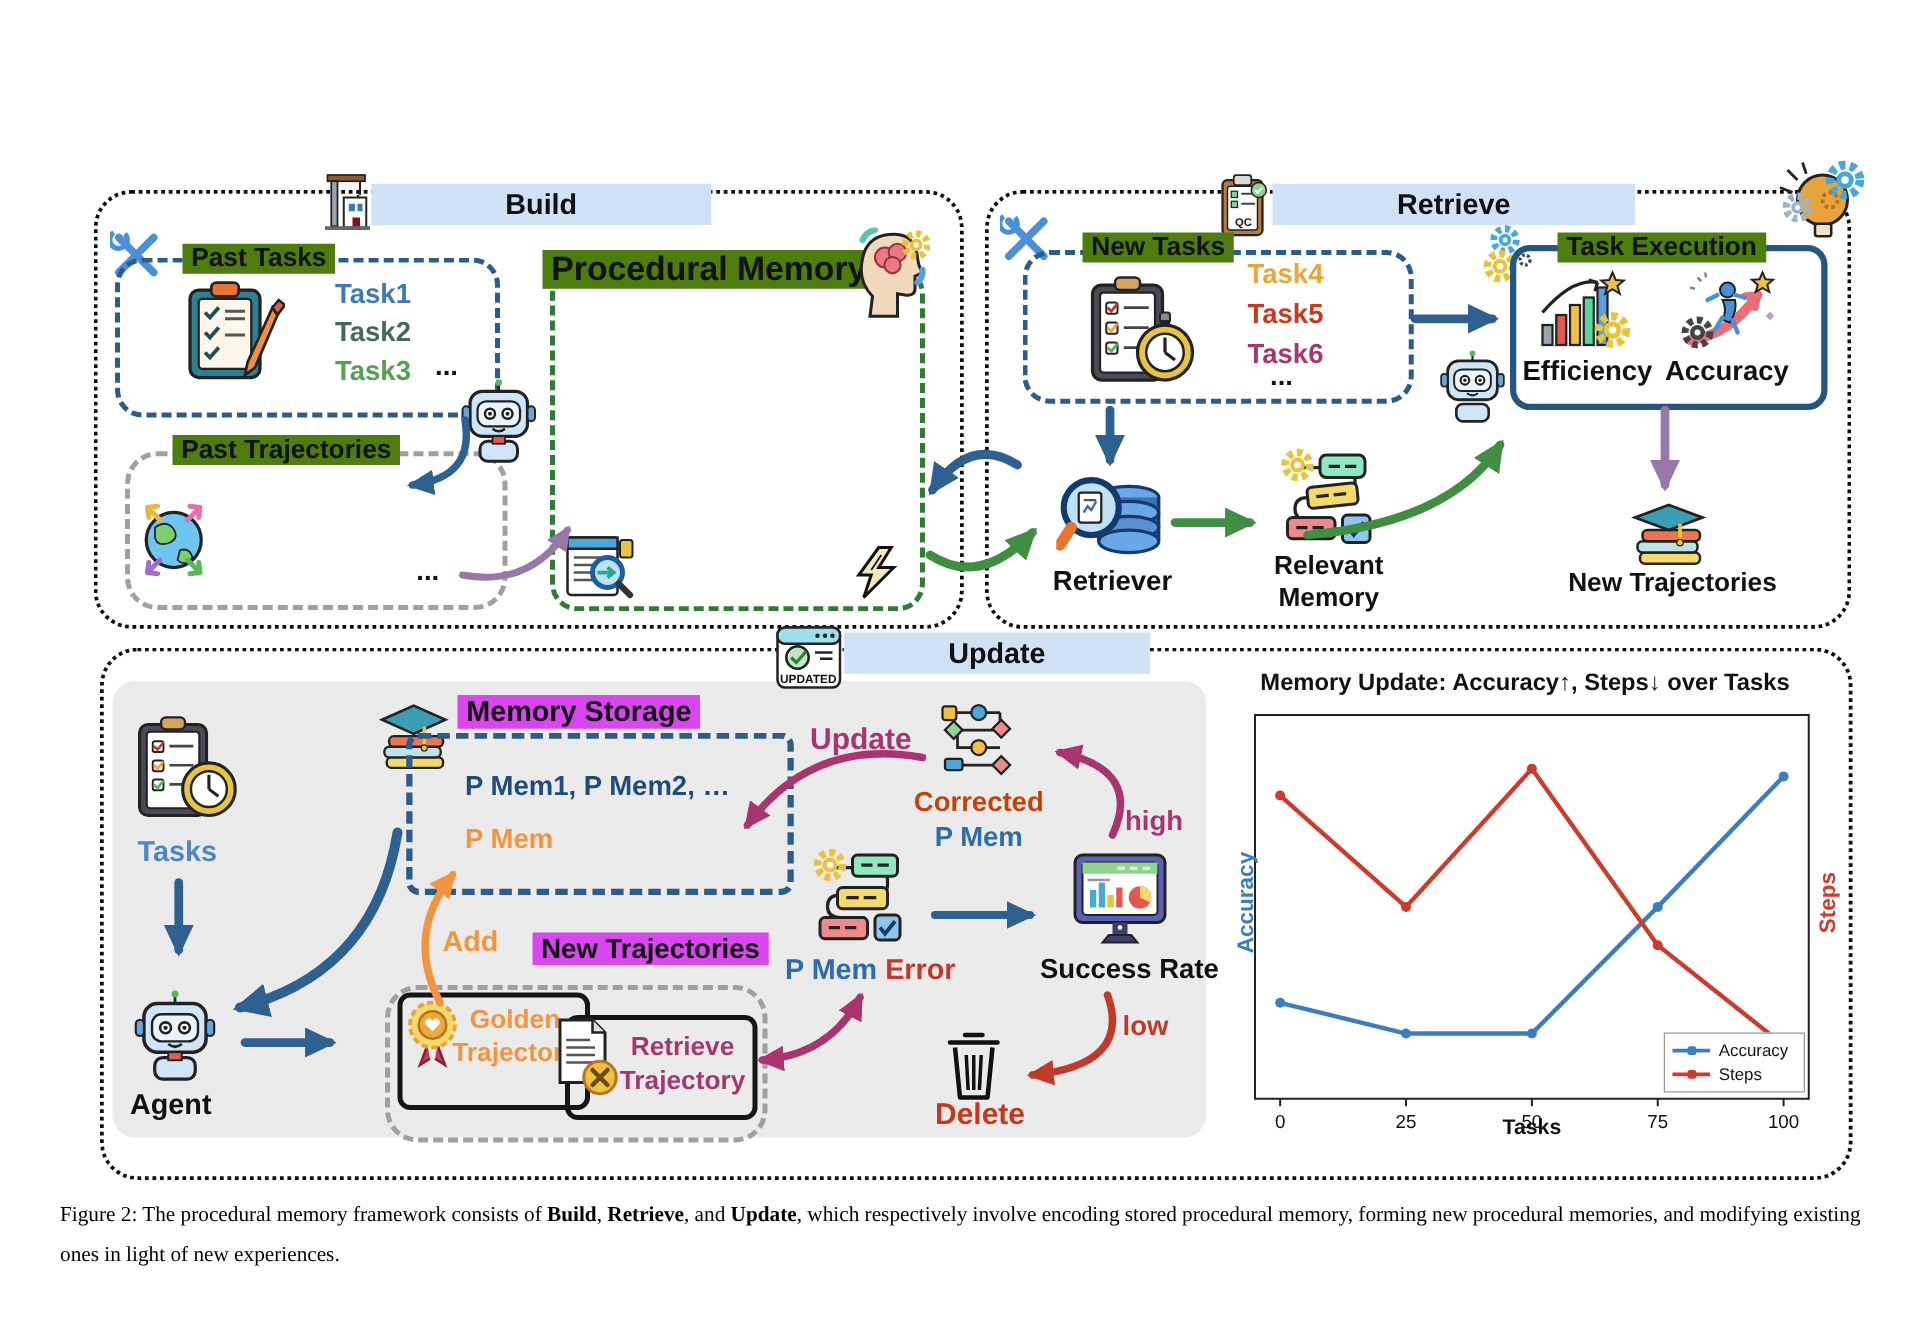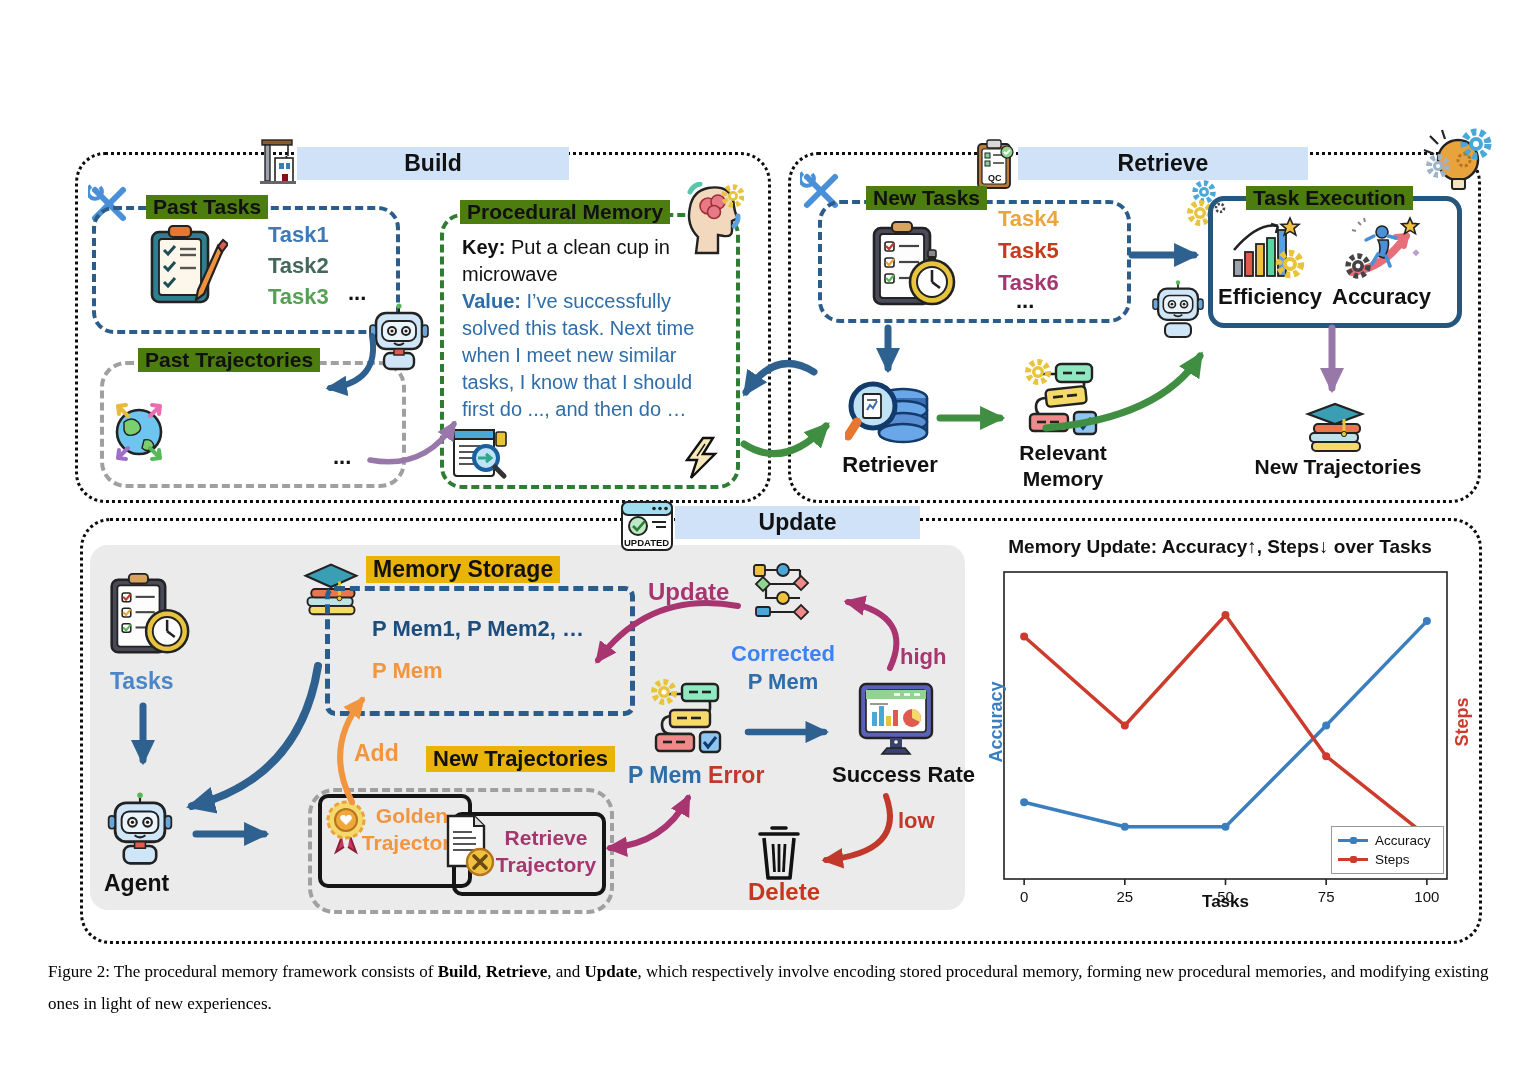--- a/index.html
+++ b/index.html
@@ -5,21 +5,21 @@
   html,body{margin:0;padding:0;background:#fff;}
   #stage{position:relative;width:1536px;height:1070px;background:#fff;overflow:hidden;
          font-family:"Liberation Sans",sans-serif;}
   .abs{position:absolute;}
   .panel{position:absolute;border:3.5px dotted #0d0d0d;border-radius:30px;background:transparent;}
   .banner{position:absolute;background:#cfe2f8;display:flex;align-items:center;justify-content:center;
           font-weight:bold;font-size:23px;color:#111;}
   .dashbox{position:absolute;background:transparent;}
   .lbl{position:absolute;font-weight:bold;color:#111;white-space:nowrap;}
   .onb{padding:0 7px;background:#4d7c0f;}
-  .onbg{padding:0 7px;background:#eab308;}
+  .onbg{padding:0 7px;background:#d946ef;}
   .tlist{position:absolute;font-weight:bold;font-size:22px;line-height:31px;}
   .ctr{text-align:center;}
   .ic{position:absolute;}
   svg{display:block;}
   #arrows{position:absolute;left:0;top:0;pointer-events:none;}
   #chart{position:absolute;left:985px;top:532px;width:480px;height:398px;}
   #chart .title{position:absolute;left:0;top:4px;width:470px;text-align:center;font-weight:bold;font-size:19px;color:#111;}
   #chart .xlab{position:absolute;left:19px;top:360px;width:443px;text-align:center;font-weight:bold;font-size:17px;color:#111;}
   #chart .ylab{position:absolute;width:90px;height:24px;text-align:center;font-weight:bold;font-size:18px;transform:rotate(-90deg);}
   #legend{position:absolute;left:346px;top:294px;width:113px;height:48px;border:1.5px solid #999;background:#fff;
@@ -159,38 +159,34 @@
     <circle cx="24" cy="28" r="1.6" fill="#222"></circle>
       <circle cx="38" cy="28" r="1.6" fill="#222"></circle>
     <path d="M26 40 q5 4 10 0" stroke="#222" stroke-width="2" fill="none"></path>
     <rect x="2" y="22" width="6" height="12" rx="3" fill="#6aa7d8" stroke="#222" stroke-width="1.6"></rect>
     <rect x="54" y="22" width="6" height="12" rx="3" fill="#6aa7d8" stroke="#222" stroke-width="1.6"></rect>
     <rect x="16" y="50" width="30" height="16" rx="6" fill="#cfe6f8" stroke="#222" stroke-width="2.4"></rect>
     <rect x="26" y="46" width="10" height="6" fill="#e05a4e" stroke="#222" stroke-width="1.4"></rect>
   </svg>
 
   <div class="dashbox" style="left:440px;top:213px;width:292px;height:268px;border:4.5px dashed #2e7d32;border-radius:22px;"></div>
-  <div class="lbl onb" style="left:460px;top:200px;font-size:21px;">Procedural Memory</div>
+  <div class="lbl onb" style="left:434px;top:200px;font-size:27px;">Procedural Memory</div>
 
   <svg class="ic" style="left:678px;top:182px;" width="66" height="78" viewBox="0 0 66 78">
     <path d="M30 6 q24 -4 26 18 q1 8 4 12 l-6 3 l0 10 q0 6 -8 5 l-6 -1 l0 18 l-22 0 l2 -16 q-12 -12 -8 -30 q3 -16 18 -19 Z" fill="#f2d9bd" stroke="#222" stroke-width="2.4"></path>
     <circle cx="30" cy="24" r="8" fill="#e87a86" stroke="#9e2f3a" stroke-width="1.6"></circle>
     <circle cx="40" cy="20" r="7" fill="#e87a86" stroke="#9e2f3a" stroke-width="1.6"></circle>
     <circle cx="36" cy="30" r="6.5" fill="#e87a86" stroke="#9e2f3a" stroke-width="1.6"></circle>
     <circle cx="55" cy="14" r="9" fill="none" stroke="#e8c43d" stroke-width="5.5" stroke-dasharray="4 3"></circle>
     <circle cx="55" cy="14" r="5" fill="#e8c43d"></circle>
       <circle cx="55" cy="14" r="2.2" fill="#fff"></circle>
     <path d="M12 10 a14 14 0 0 1 10 -8" stroke="#58c6a8" stroke-width="5" fill="none" stroke-linecap="round"></path>
     <path d="M60 34 a12 12 0 0 1 -4 10" stroke="#5aa0e0" stroke-width="5" fill="none" stroke-linecap="round"></path>
   </svg>
 
-  <div class="kv" style="left:462px;top:234px;width:262px;">
-    <span style="font-weight:bold;color:#111;">Key:</span><span style="color:#111;"> Put a clean cup in microwave</span><br>
-    <span style="font-weight: bold; color: rgb(46, 109, 168);">Value:</span><span style="color: rgb(46, 109, 168);"> I’ve successfully solved this task. Next time when I meet new similar tasks, I know that I should first do ..., and then do …</span>
-  </div>
 
   <svg class="ic" style="left:452px;top:424px;" width="60" height="56" viewBox="0 0 60 56">
     <rect x="2" y="6" width="40" height="46" rx="3" fill="#fff" stroke="#222" stroke-width="2"></rect>
     <rect x="2" y="6" width="40" height="9" fill="#49a8d8" stroke="#222" stroke-width="2"></rect>
     <line x1="7" y1="22" x2="28" y2="22" stroke="#555" stroke-width="2"></line>
     <line x1="7" y1="28" x2="28" y2="28" stroke="#555" stroke-width="2"></line>
     <line x1="7" y1="34" x2="24" y2="34" stroke="#555" stroke-width="2"></line>
     <line x1="7" y1="40" x2="24" y2="40" stroke="#555" stroke-width="2"></line>
     <rect x="44" y="8" width="10" height="14" rx="2" fill="#e8c43d" stroke="#222" stroke-width="1.6"></rect>
     <circle cx="34" cy="34" r="12" fill="#bfe2f5" stroke="#1a5f9e" stroke-width="4"></circle>
@@ -440,21 +436,21 @@
     <path d="M10 8 h40 M50 8 v14 h-34 v14 h34 M16 50 h34" fill="none" stroke="#222" stroke-width="2.2"></path>
     <rect x="4" y="3" width="11" height="11" rx="2" fill="#f0c040" stroke="#222" stroke-width="1.8"></rect>
     <circle cx="33" cy="8" r="6" fill="#49a8d8" stroke="#222" stroke-width="1.8"></circle>
     <rect x="46" y="16" width="10" height="10" transform="rotate(45 51 21)" fill="#f08a8a" stroke="#222" stroke-width="1.8"></rect>
     <rect x="8" y="17" width="10" height="10" transform="rotate(45 13 22)" fill="#8fd48f" stroke="#222" stroke-width="1.8"></rect>
     <circle cx="33" cy="36" r="6" fill="#f0c040" stroke="#222" stroke-width="1.8"></circle>
     <rect x="6" y="45" width="14" height="9" rx="2" fill="#49a8d8" stroke="#222" stroke-width="1.8"></rect>
     <rect x="46" y="45" width="10" height="10" transform="rotate(45 51 50)" fill="#f08a8a" stroke="#222" stroke-width="1.8"></rect>
   </svg>
   <div class="lbl ctr" style="left:724px;top:628px;width:118px;font-size:22px;line-height:28px;">
-    <div style="color: #3b82f6; margin-top: 12px;">Corrected</div>
+    <div style="color: #c2410c;">Corrected</div>
     <div style="color: rgb(46, 109, 168);">P Mem</div>
   </div>
 
   <div class="lbl" style="left: 900px; top: 644px; font-size: 22px; color: rgb(168, 52, 112);">high</div>
 
   <svg class="ic" style="left:648px;top:678px;" width="84" height="82" viewBox="0 0 84 82">
     <path d="M20 16 h34 q8 0 8 10 v4 q0 8 -10 8 h-28 q-10 0 -10 9 q0 9 10 9 h20" fill="none" stroke="#222" stroke-width="2.6"></path>
     <circle cx="16" cy="14" r="10" fill="none" stroke="#e8c43d" stroke-width="6" stroke-dasharray="4.5 3.2"></circle>
     <circle cx="16" cy="14" r="6" fill="#e8c43d"></circle>
       <circle cx="16" cy="14" r="2.6" fill="#fff"></circle>

